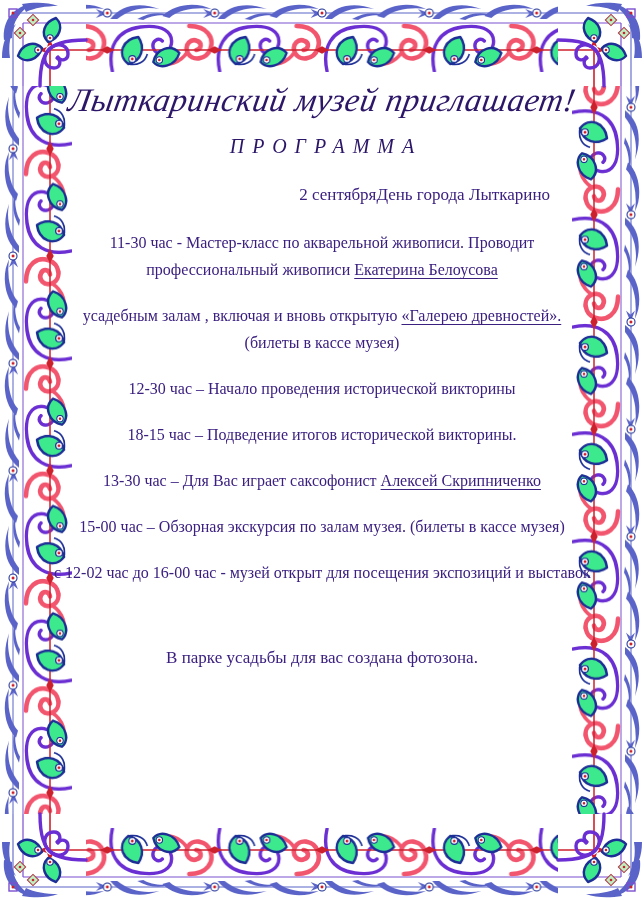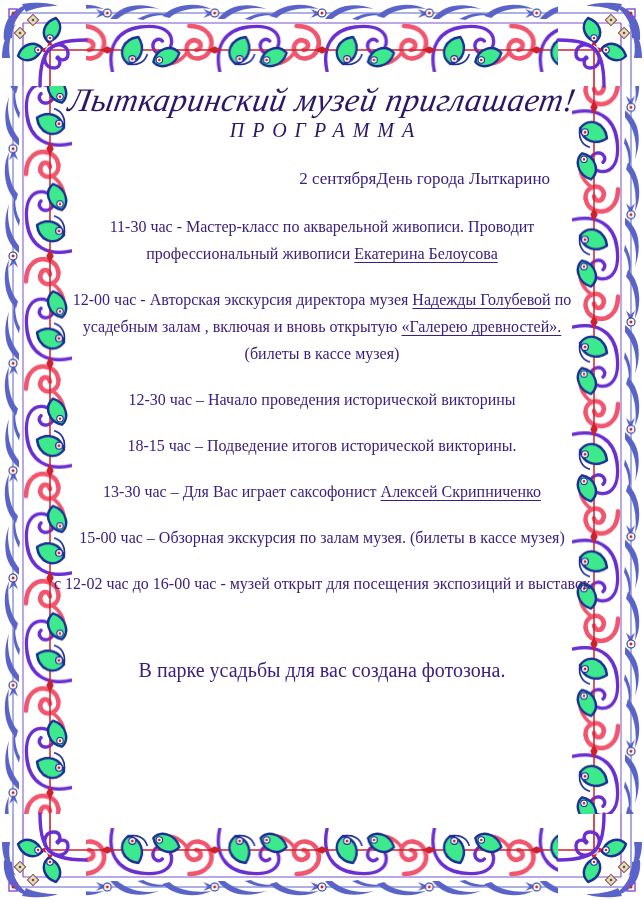--- a/index.html
+++ b/index.html
@@ -28,32 +28,32 @@
   .content{
     position:absolute;left:54px;right:54px;top:72px;bottom:72px;z-index:2;
     text-align:center;
   }
   h1.title{
     margin:10px 0 0;font-size:33px;font-weight:normal;font-style:italic;
     color:var(--title,#2c1668);letter-spacing:.5px;
     transform:skewX(-10deg);
   }
   .subtitle{
-    font-size:20px;font-style:italic;
+    margin-top:16px;font-size:20px;font-style:italic;
     letter-spacing:8px;padding-left:8px;color:var(--title,#2c1668);
   }
   .date-row{
     margin-top:26px;display:flex;justify-content:flex-end;
     padding:0 40px;font-size:17px;line-height:22px;
   }
   #program{padding-top:4px;font-size:16px;}
   .item{margin:19px 0;}
   .pline{line-height:27px;white-space:nowrap;}
   .u{text-decoration:underline;text-underline-offset:3px;margin-top:31px;}
-  .footer{margin-top:62px;font-size:20px;font-family:Liberation Serif, serif;}
+  .footer{margin-top:62px;font-size:17px;font-family:Liberation Serif, serif;}
 </style>
 </head>
 <body>
 
 <div class="page">
 
   <svg class="border" width="644" height="900" viewBox="0 0 644 900" aria-hidden="true">
     <defs>
       <g id="tile">
 
@@ -142,21 +142,20 @@
     <div class="date-row">
       <span>2 сентября</span>
       <span>День города Лыткарино</span>
     </div>
     <div id="program">
         <div class="item">
           <div class="pline"><span>11-30 час  -  Мастер-класс по акварельной живописи. Проводит</span></div>
           <div class="pline"><span>профессиональный живописи </span><span class="u">Екатерина Белоусова</span></div>
         </div>
         <div class="item">
-          <div class="pline"><span>12-00 час -  Авторская экскурсия директора музея </span><span class="u">Надежды Голубевой</span><span> по</span></div>
           <div class="pline"><span>усадебным залам , включая и вновь открытую </span><span class="u">«Галерею  древностей».</span></div>
           <div class="pline"><span>(билеты в кассе музея)</span></div>
         </div>
         <div class="item">
           <div class="pline"><span>12-30 час –  Начало проведения исторической викторины</span></div>
         </div>
         <div class="item">
           <div class="pline"><span>18-15 час – Подведение итогов исторической викторины.</span></div>
         </div>
         <div class="item">

